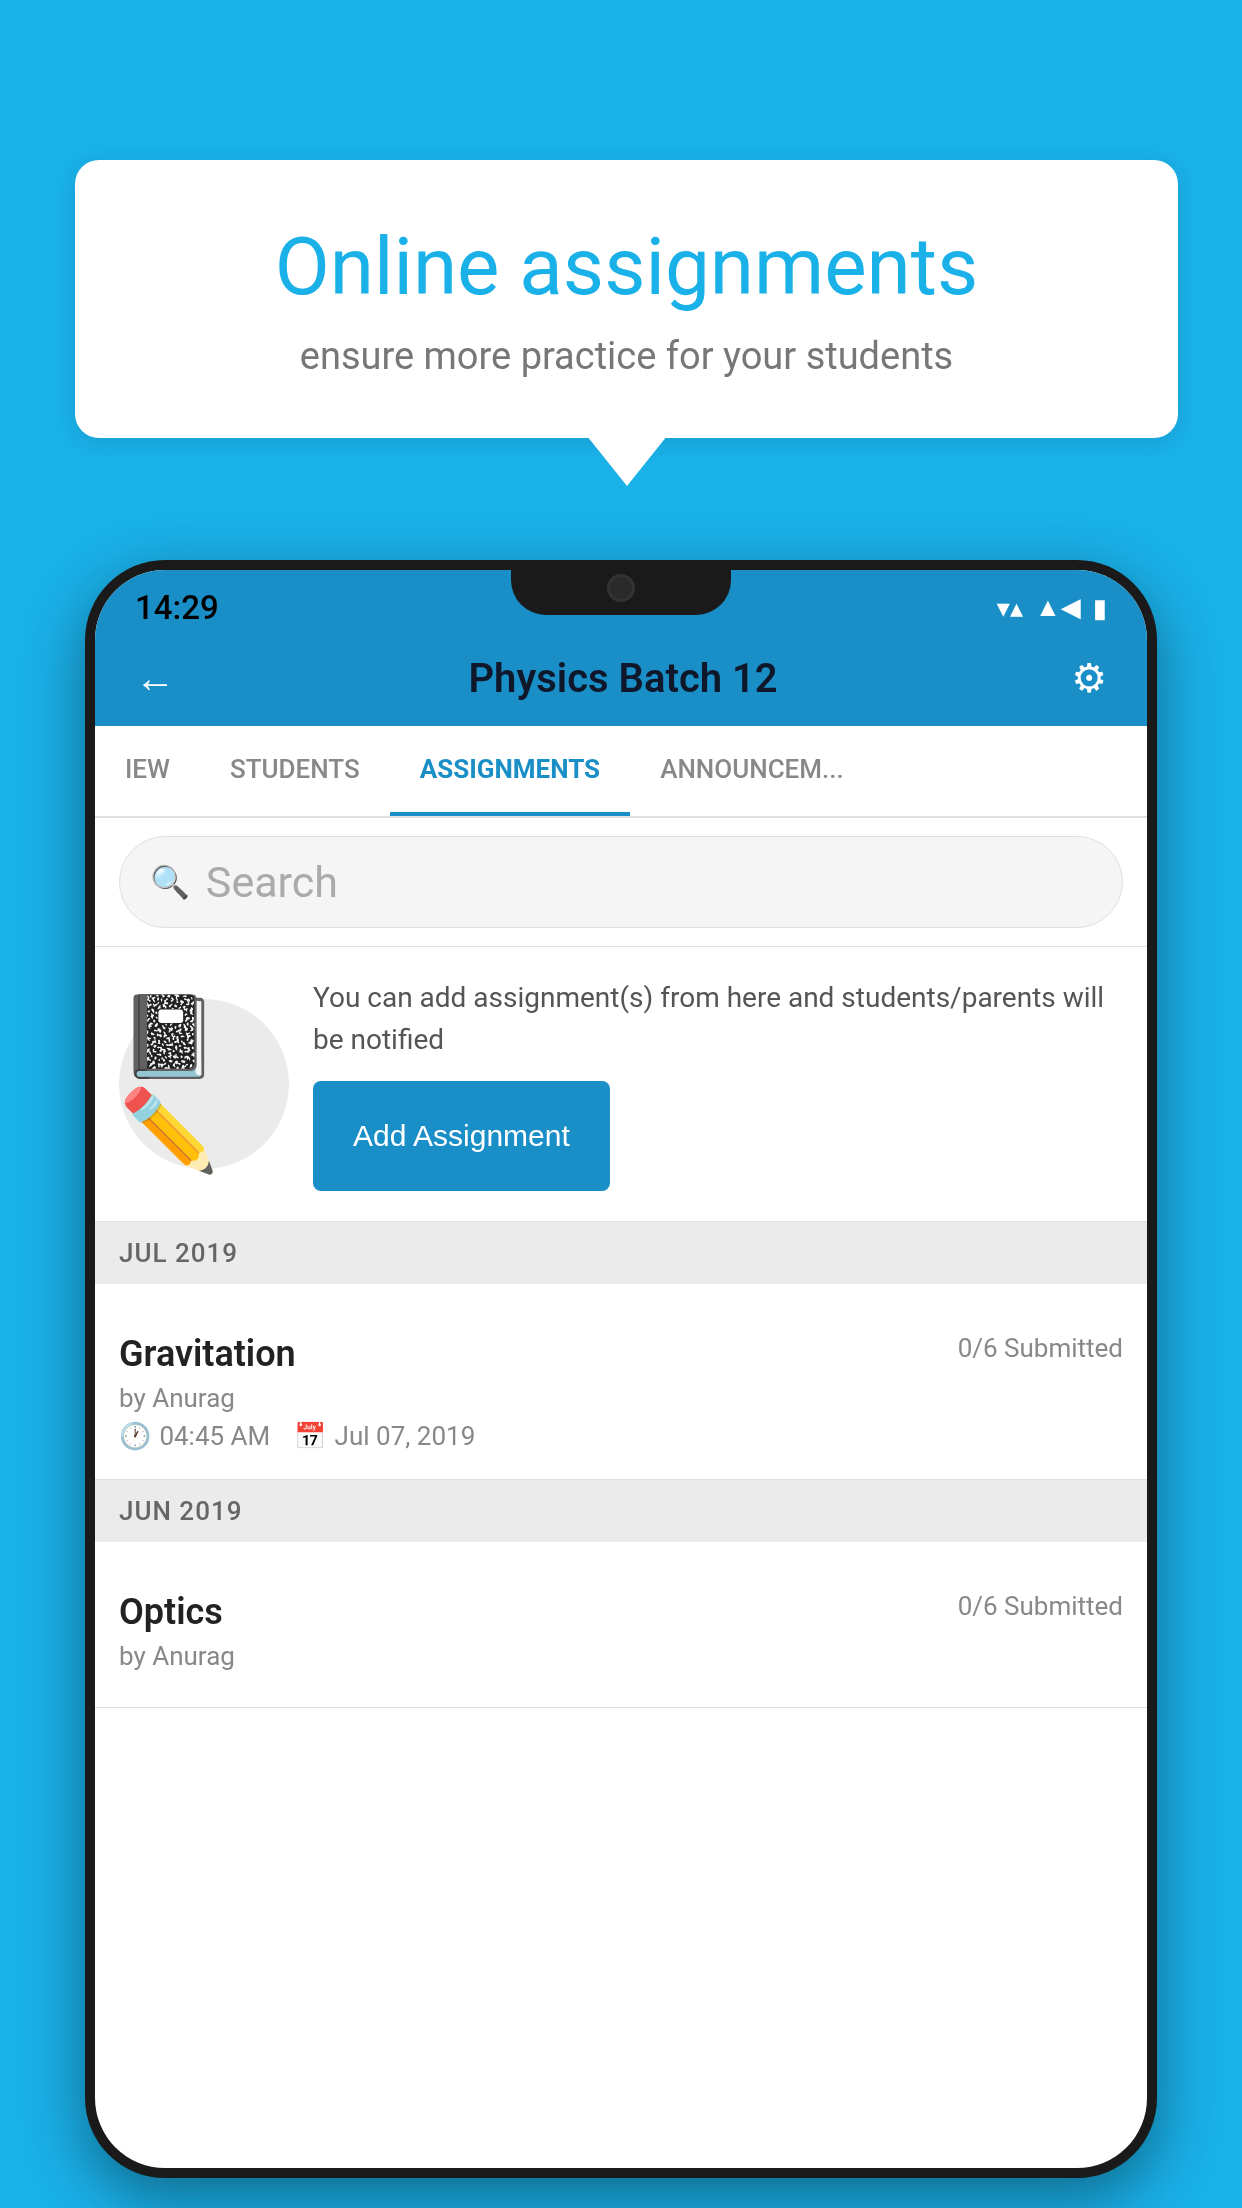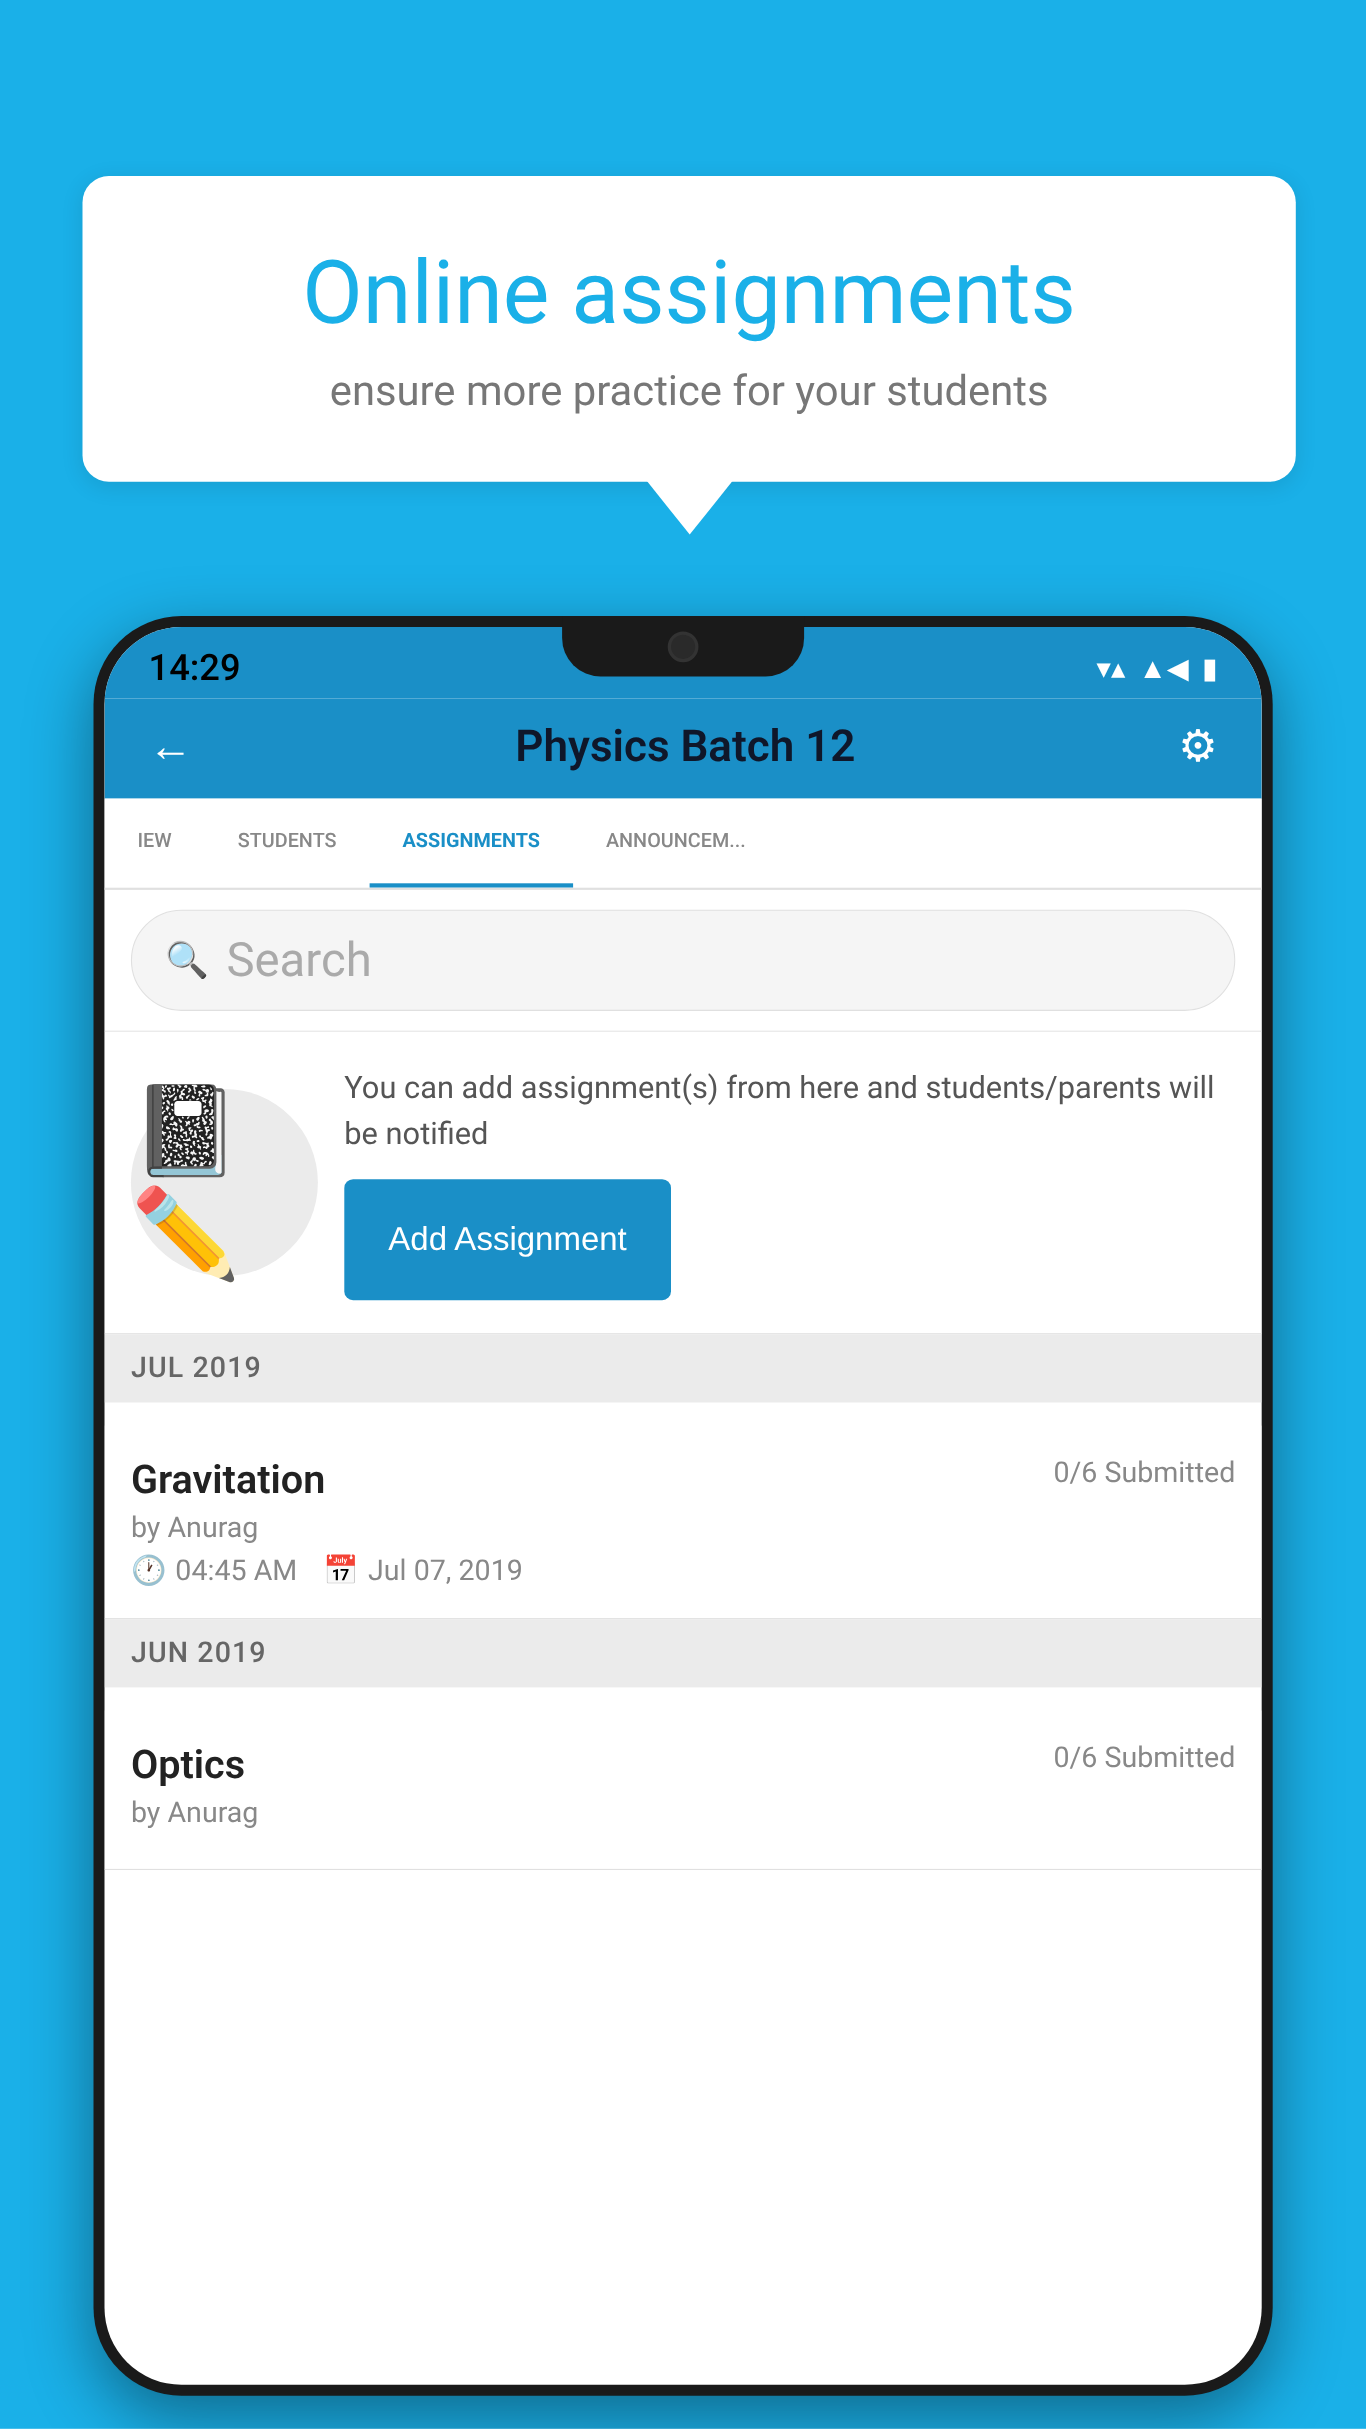--- a/index.html
+++ b/index.html
@@ -177,21 +177,21 @@
     
     .tabs-container {
       background: white;
       display: flex;
       border-bottom: 2px solid #e0e0e0;
       overflow: hidden;
     }
 
     .tab-item {
       padding: 28px 30px;
-      font-size: 18px;
+      font-size: 26px;
       font-weight: 500;
       color: #888;
       text-transform: uppercase;
       cursor: pointer;
       white-space: nowrap;
     }
 
     .tab-item.active {
       color: #1a8fc7;
       border-bottom: 4px solid #1a8fc7;

